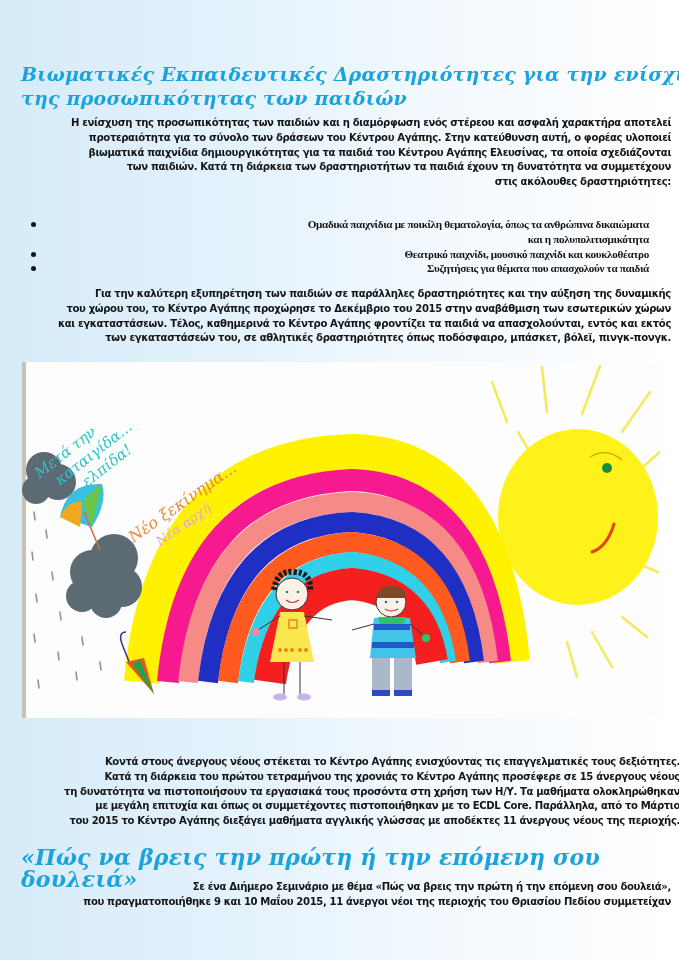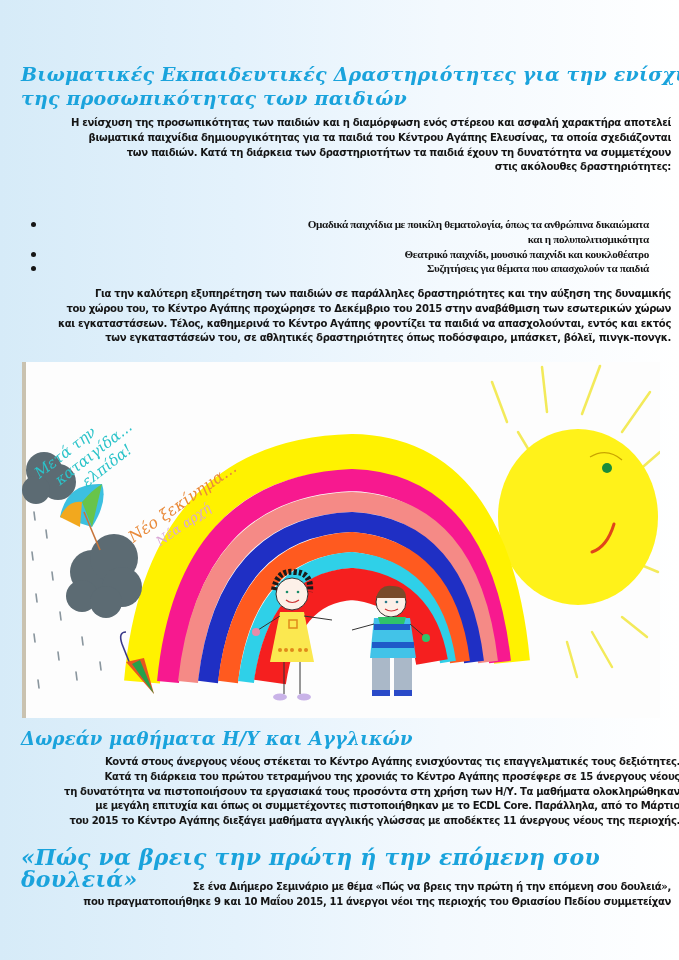--- a/index.html
+++ b/index.html
@@ -53,20 +53,21 @@
 
 <div class="page">
 
   <h1 class="heading h1">
     <span class="line">Βιωματικές Εκπαιδευτικές Δραστηριότητες για την ενίσχυση</span>
     <span class="line">της προσωπικότητας των παιδιών</span>
   </h1>
 
   <p class="body-text p1">
     <span class="line">Η ενίσχυση της προσωπικότητας των παιδιών και η διαμόρφωση ενός στέρεου και ασφαλή χαρακτήρα αποτελεί</span>
+    <span class="line">προτεραιότητα για το σύνολο των δράσεων του Κέντρου Αγάπης. Στην κατεύθυνση αυτή, ο φορέας υλοποιεί</span>
     <span class="line">βιωματικά παιχνίδια δημιουργικότητας για τα παιδιά του Κέντρου Αγάπης Ελευσίνας, τα οποία σχεδιάζονται</span>
     <span class="line">των παιδιών. Κατά τη διάρκεια των δραστηριοτήτων τα παιδιά έχουν τη δυνατότητα να συμμετέχουν</span>
     <span class="line">στις ακόλουθες δραστηριότητες:</span>
   </p>
 
   <ul class="body-text list">
     <li>
       <span class="line">Ομαδικά παιχνίδια με ποικίλη θεματολογία, όπως τα ανθρώπινα δικαιώματα</span>
       <span class="line">και η πολυπολιτισμικότητα</span>
     </li>
@@ -210,21 +211,20 @@
         <line x1="388" y1="262" x2="402" y2="274" stroke="#333" stroke-width="1"></line>
         <circle cx="404" cy="276" r="4" fill="#2fc46a"></circle>
         <rect x="350" y="296" width="18" height="38" fill="#aab8c8"></rect>
         <rect x="372" y="296" width="18" height="38" fill="#aab8c8"></rect>
         <rect x="350" y="328" width="18" height="6" fill="#2a4ac8"></rect>
         <rect x="372" y="328" width="18" height="6" fill="#2a4ac8"></rect>
       </g>
     </svg>
   </div>
 
-  <h2 class="heading h2">Δωρεάν μαθήματα Η/Υ και Αγγλικών</h2>
   <p class="body-text p3">
     <span class="line">Κοντά στους άνεργους νέους στέκεται το Κέντρο Αγάπης ενισχύοντας τις επαγγελματικές τους δεξιότητες.</span>
     <span class="line">Κατά τη διάρκεια του πρώτου τετραμήνου της χρονιάς το Κέντρο Αγάπης προσέφερε σε 15 άνεργους νέους</span>
     <span class="line">τη δυνατότητα να πιστοποιήσουν τα εργασιακά τους προσόντα στη χρήση των Η/Υ. Τα μαθήματα ολοκληρώθηκαν</span>
     <span class="line">με μεγάλη επιτυχία και όπως οι συμμετέχοντες πιστοποιήθηκαν με το ECDL Core. Παράλληλα, από το Μάρτιο</span>
     <span class="line">του 2015 το Κέντρο Αγάπης διεξάγει μαθήματα αγγλικής γλώσσας με αποδέκτες 11 άνεργους νέους της περιοχής.</span>
   </p>
 
   <h2 class="heading h3">«Πώς να βρεις την πρώτη ή την επόμενη σου δουλειά»</h2>
   <p class="body-text p4">

